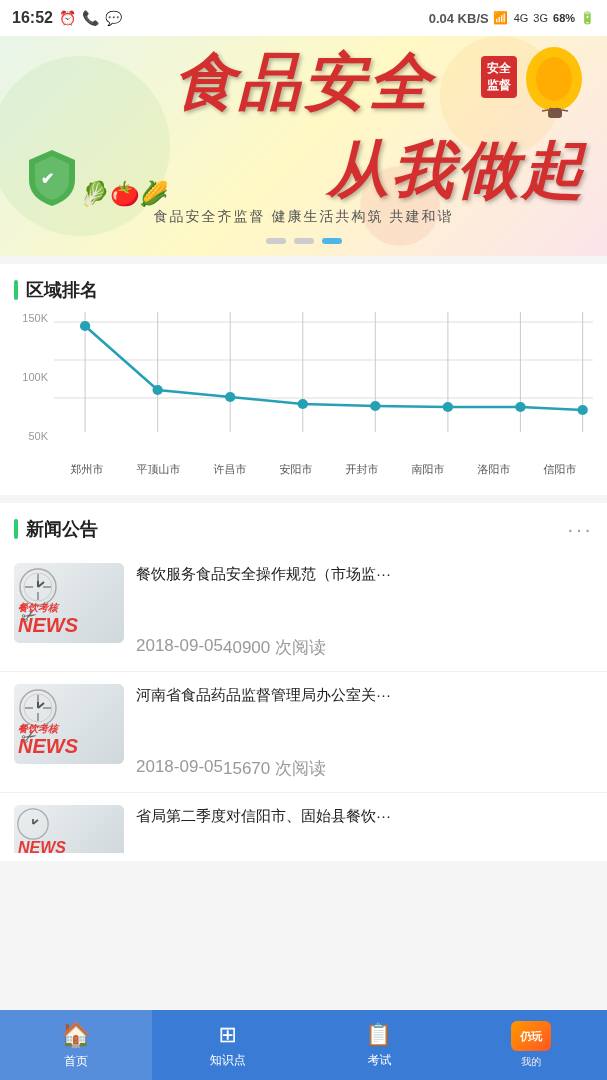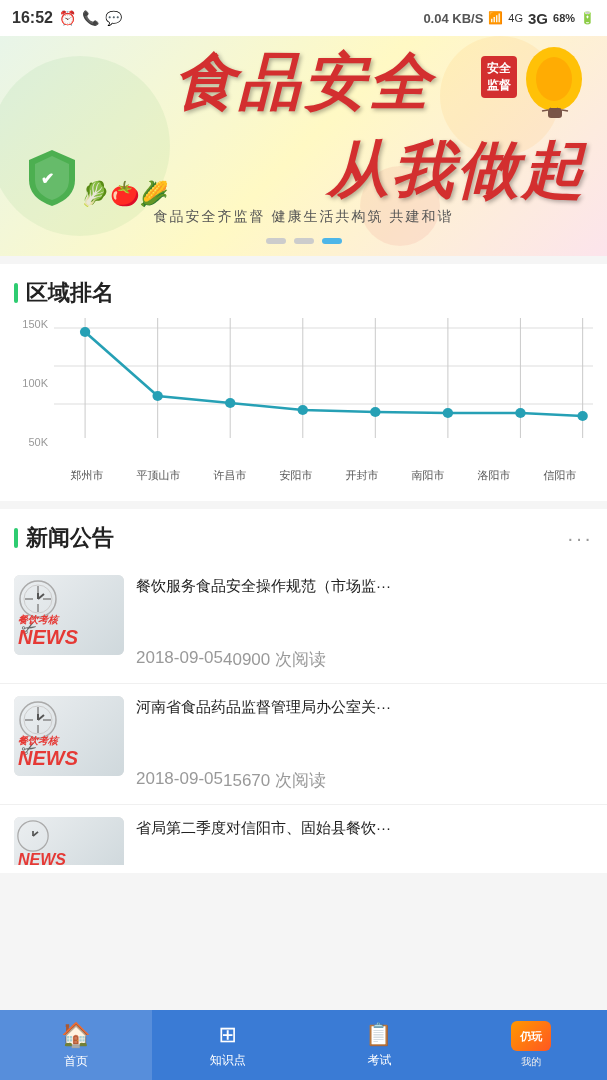--- a/index.html
+++ b/index.html
@@ -68,21 +68,21 @@
     .section-header {
       display: flex;
       align-items: center;
       justify-content: space-between;
       padding: 0 14px 10px;
     }
     .section-title {
       display: flex;
       align-items: center;
       gap: 8px;
-      font-size: 22px;
+      font-size: 18px;
       font-weight: 700;
       color: #222;
     }
     .section-title-bar {
       width: 4px;
       height: 20px;
       background: #2ecc71;
       border-radius: 2px;
     }
     .section-more {
@@ -205,21 +205,21 @@
   <div class="status-left">
     <span class="status-time">16:52</span>
     <span style="font-size:14px;">⏰</span>
     <span style="font-size:14px; color:#27ae60;">📞</span>
     <span style="font-size:14px; color:#27ae60;">💬</span>
   </div>
   <div class="status-right">
     <span style="font-size:13px;color:#555;">0.04 KB/S</span>
     <span>📶</span>
     <span style="font-size:11px;font-weight:400;color:#333;">4G</span>
-    <span style="font-size:15px;font-weight:700;color:#333;">3G</span>
+    <span style="font-size:11px;font-weight:400;color:#333;">3G</span>
     <span style="font-size:11px;">68%</span>
     <span>🔋</span>
   </div>
 </div>
 
 <div class="banner">
   <div class="banner-bg">
 
     <svg style="position:absolute;top:0;left:0;width:100%;height:100%;opacity:0.08;" viewBox="0 0 607 220">
       <circle cx="80" cy="110" r="90" fill="#4caf50"></circle>

